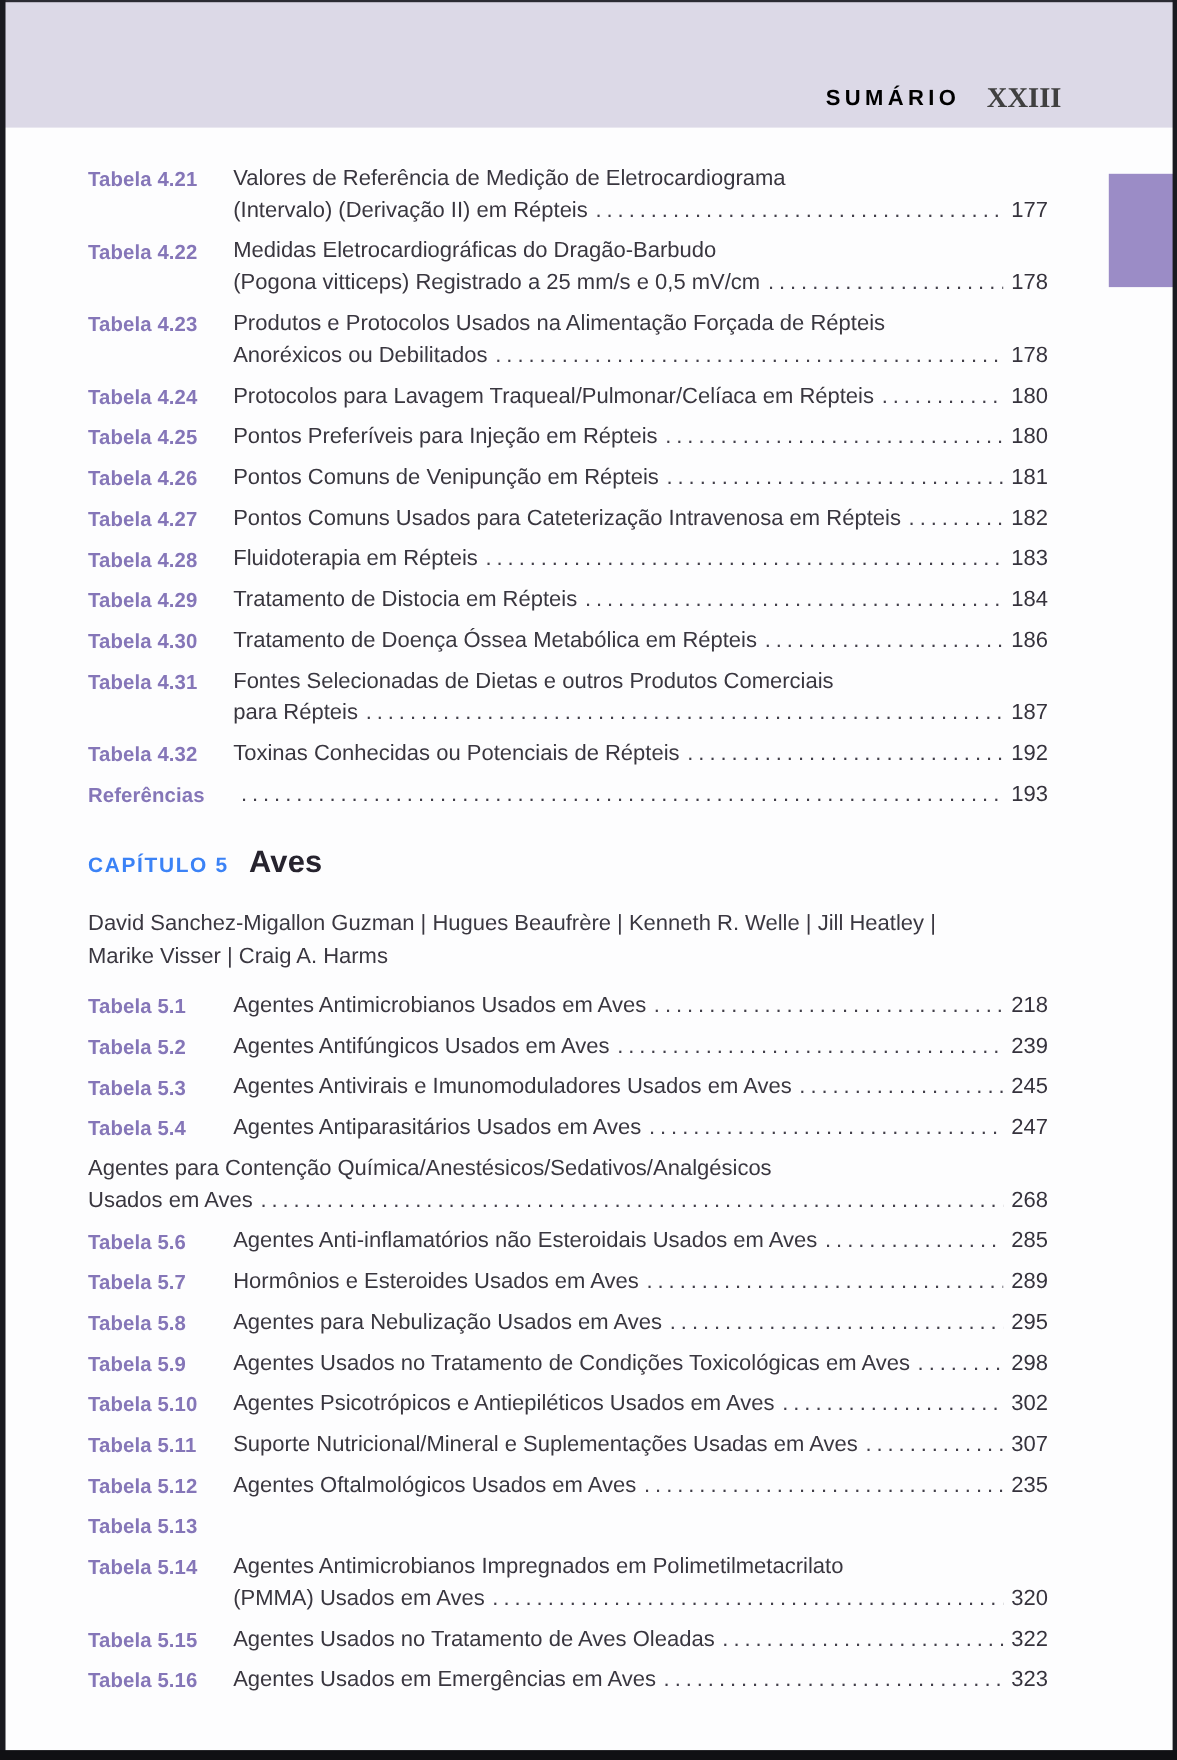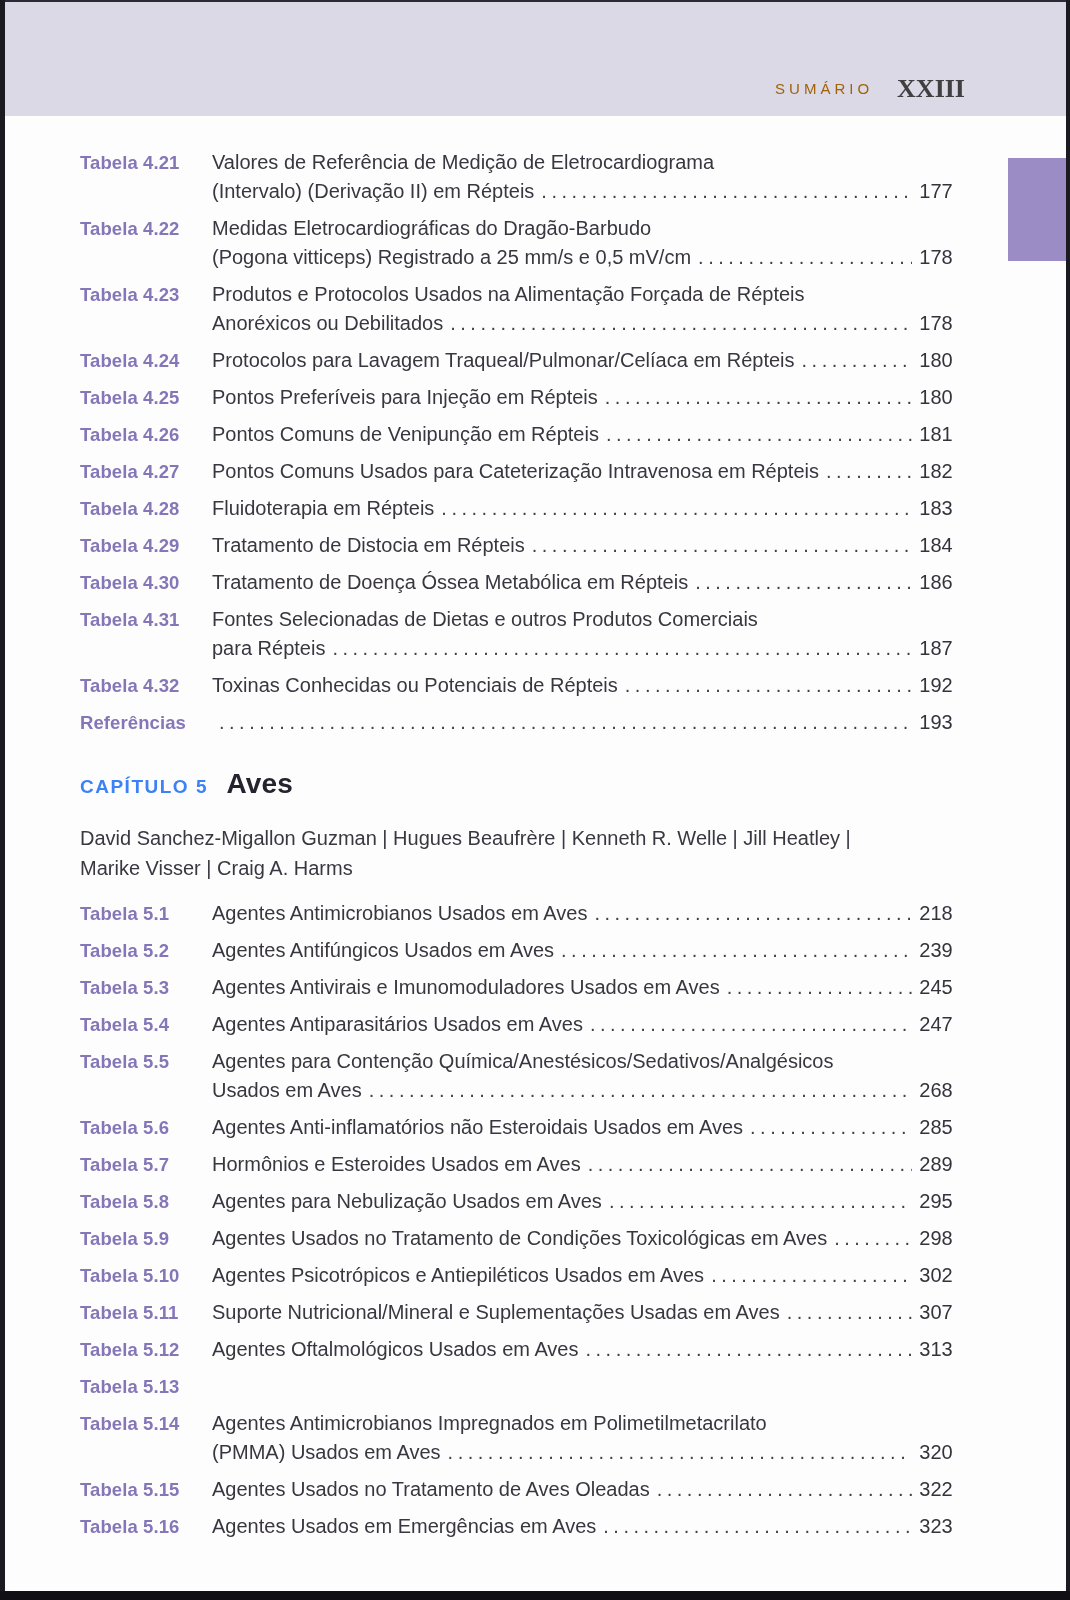--- a/index.html
+++ b/index.html
@@ -21,23 +21,23 @@
   .header-band{
     height:116px;
     background:#dcd9e7;
     display:flex;
     align-items:flex-end;
     justify-content:flex-end;
     padding:0 105px 12px 0;
     box-sizing:border-box;
   }
   .header-label{
-    color:#a16207;
-    font-size:15px;
-    font-weight:400;
+    color:#000000;
+    font-size:20px;
+    font-weight:700;
     letter-spacing:4px;
     line-height:30px;
   }
   .header-roman{
     font-family:"Liberation Serif",serif;
     font-weight:600;
     color:#404040;
     font-size:26px;
     line-height:30px;
     margin-left:24px;
@@ -288,21 +288,20 @@
     <div class="toc-label">Tabela 5.4</div>
     <div class="toc-body">
       <div class="toc-line leader">
         <span class="toc-text">Agentes Antiparasitários Usados em Aves</span>
         <span class="dots"></span>
         <span class="pagenum">247</span>
       </div>
     </div>
   </div>
         <div class="toc-row">
-    <div class="toc-label">Tabela 5.5</div>
     <div class="toc-body">
       <div class="toc-line">Agentes para Contenção Química/Anestésicos/Sedativos/Analgésicos</div>
             <div class="toc-line leader">
         <span class="toc-text">Usados em Aves</span>
         <span class="dots"></span>
         <span class="pagenum">268</span>
       </div>
     </div>
   </div>
         <div class="toc-row">
@@ -364,21 +363,21 @@
         <span class="pagenum">307</span>
       </div>
     </div>
   </div>
         <div class="toc-row">
     <div class="toc-label">Tabela 5.12</div>
     <div class="toc-body">
       <div class="toc-line leader">
         <span class="toc-text">Agentes Oftalmológicos Usados em Aves</span>
         <span class="dots"></span>
-        <span class="pagenum">313</span>
+        <span class="pagenum">235</span>
       </div>
     </div>
   </div>
         <div class="toc-row">
     <div class="toc-label">Tabela 5.13</div>
   </div>
         <div class="toc-row">
     <div class="toc-label">Tabela 5.14</div>
     <div class="toc-body">
       <div class="toc-line">Agentes Antimicrobianos Impregnados em Polimetilmetacrilato</div>

